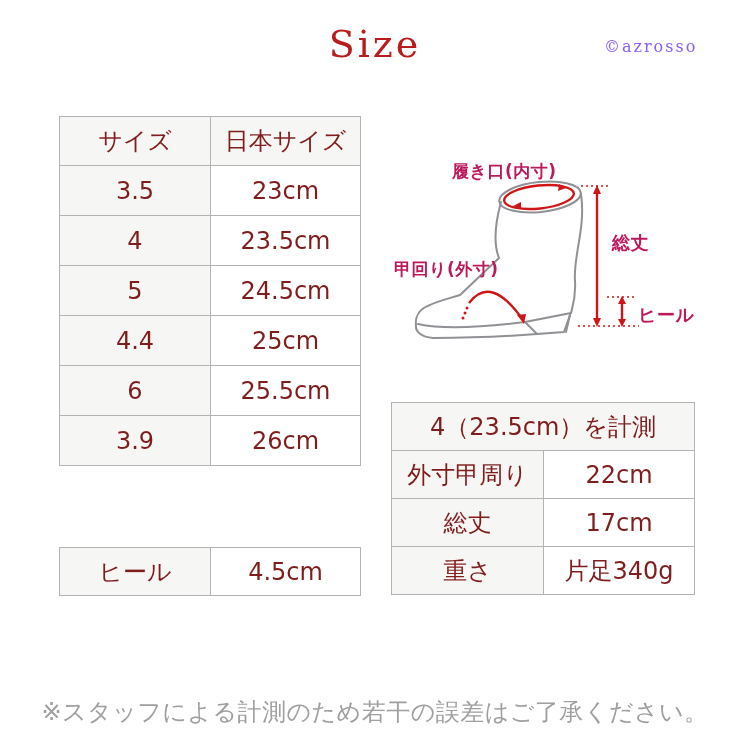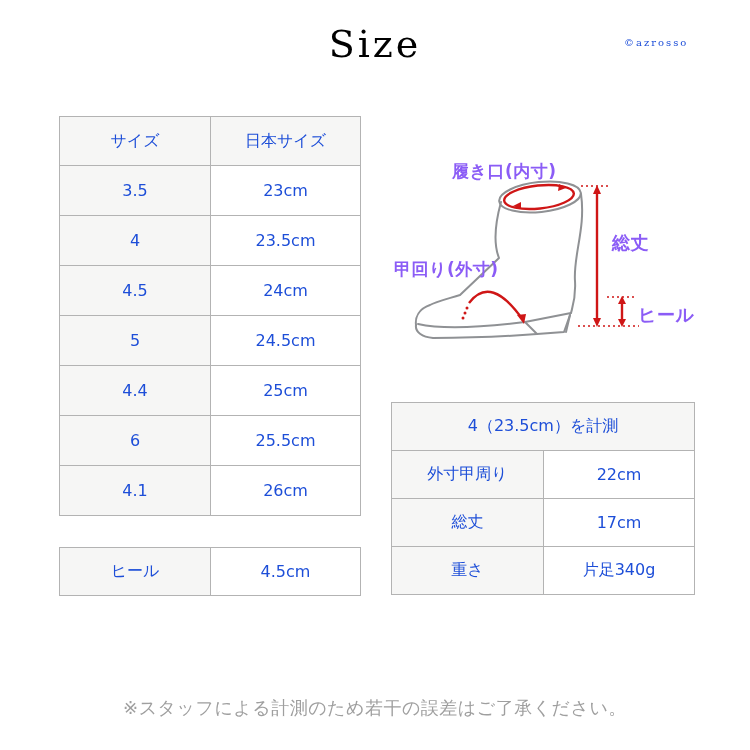--- a/index.html
+++ b/index.html
@@ -4,53 +4,53 @@
 <style>
   * { margin:0; padding:0; box-sizing:border-box; }
   html,body { background:#ffffff; }
   .page {
     position:relative; width:750px; height:750px; background:#ffffff;
     font-family:"DejaVu Sans","Liberation Sans",sans-serif; color:#1f1f1f; overflow:hidden;
   }
   .title {
     position:absolute; top:22px; left:0; width:100%; text-align:center;
     font-family:"DejaVu Serif","Liberation Serif",serif;
-    font-size:38px; font-weight:400; color:#000000; letter-spacing:3px;
+    font-size:38px; font-weight:400; color:#b91c1c; letter-spacing:3px;
   }
   .copyright {
-    position:absolute; top:37px; left:624px;
+    position:absolute; top:37px; left:604px;
     font-family:"DejaVu Serif","Liberation Serif",serif;
-    font-size:10px; color:#1d4ed8; letter-spacing:2px;
+    font-size:16px; color:#8b5cf6; letter-spacing:2px;
   }
   table.tbl {
     position:absolute; border-collapse:collapse; table-layout:fixed;
-    font-size:16px; color:#1d4ed8; background:#ffffff;
+    font-size:24px; color:#7f1d1d; background:#ffffff;
   }
   table.tbl th, table.tbl td {
     border:1px solid #b3b3b3; text-align:center; vertical-align:middle;
     font-weight:400; padding:0;
   }
   table.tbl th, td.lbl { background:#f6f6f5; }
   td.val { background:#ffffff; }
   #sizeTable { left:59px; top:116px; width:301px; }
   #sizeTable tr.hrow { height:49px; }
   #sizeTable tr.drow { height:50px; }
   #specTable { left:59px; top:547px; width:301px; }
   #specTable tr { height:48px; }
   #measureTable { left:391px; top:402px; width:303px; }
   #measureTable tr { height:48px; }
   .diagram-svg { position:absolute; left:385px; top:148px; }
   .dlabel {
-    position:absolute; color:#8b5cf6; font-size:17px; font-weight:600;
+    position:absolute; color:#be185d; font-size:17px; font-weight:600;
     white-space:nowrap; letter-spacing:0.5px;
   }
   .dlabel.big { font-size:18px; }
   .footnote {
     position:absolute; top:696px; left:0; width:100%; text-align:center;
-    font-size:18px; color:#9f9f9f; letter-spacing:0.5px;
+    font-size:24px; color:#9f9f9f; letter-spacing:0.5px;
   }
 </style>
 </head>
 <body>
 
 <div class="page">
 
   <div class="title">Size</div>
   <div class="copyright">©azrosso</div>
 
@@ -66,37 +66,33 @@
     </tr>
     <tr class="drow">
       <td class="lbl">3.5</td>
       <td class="val">23cm</td>
     </tr>
     <tr class="drow">
       <td class="lbl">4</td>
       <td class="val">23.5cm</td>
     </tr>
     <tr class="drow">
-      <td class="lbl">4.5</td>
-      <td class="val">24cm</td>
-    </tr>
-    <tr class="drow">
       <td class="lbl">5</td>
       <td class="val">24.5cm</td>
     </tr>
     <tr class="drow">
       <td class="lbl">4.4</td>
       <td class="val">25cm</td>
     </tr>
     <tr class="drow">
       <td class="lbl">6</td>
       <td class="val">25.5cm</td>
     </tr>
     <tr class="drow">
-      <td class="lbl">4.1</td>
+      <td class="lbl">3.9</td>
       <td class="val">26cm</td>
     </tr>
   </tbody>
     </table>
 
   <table class="tbl" id="specTable">
     <colgroup>
         <col style="width:151px">
         <col style="width:150px">
       </colgroup>

